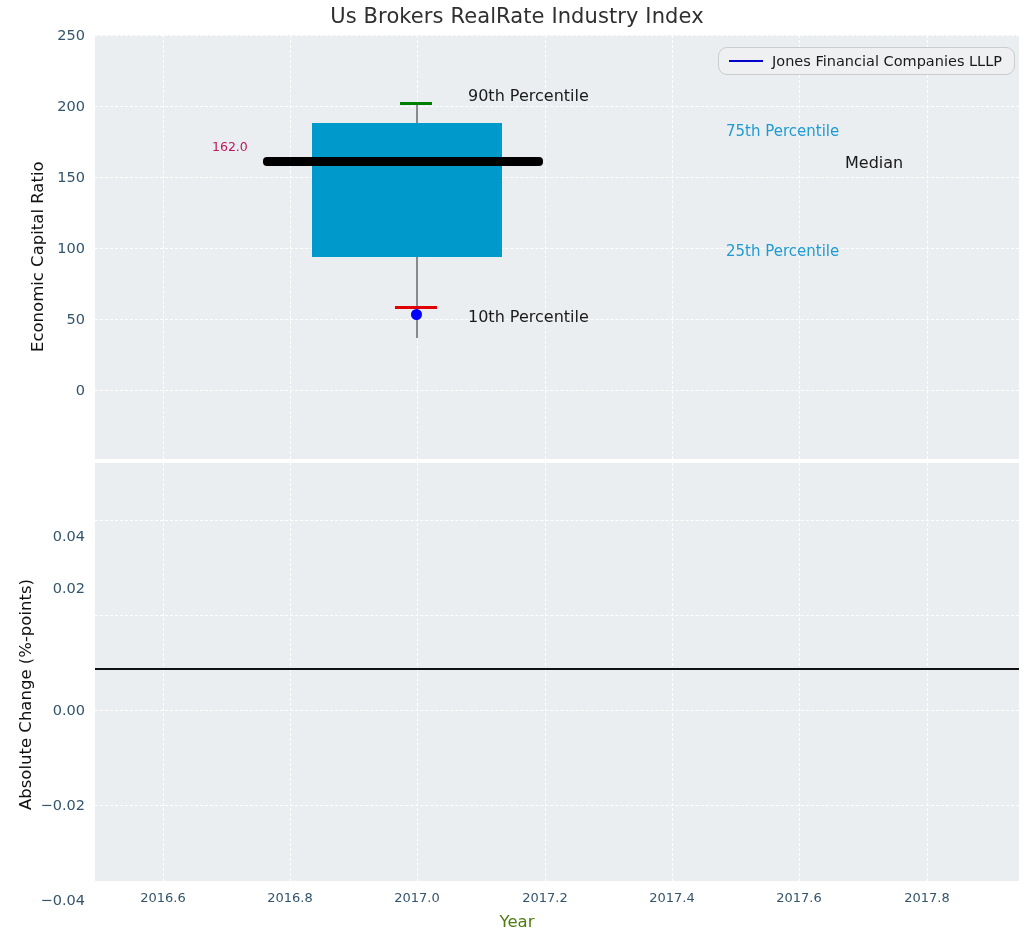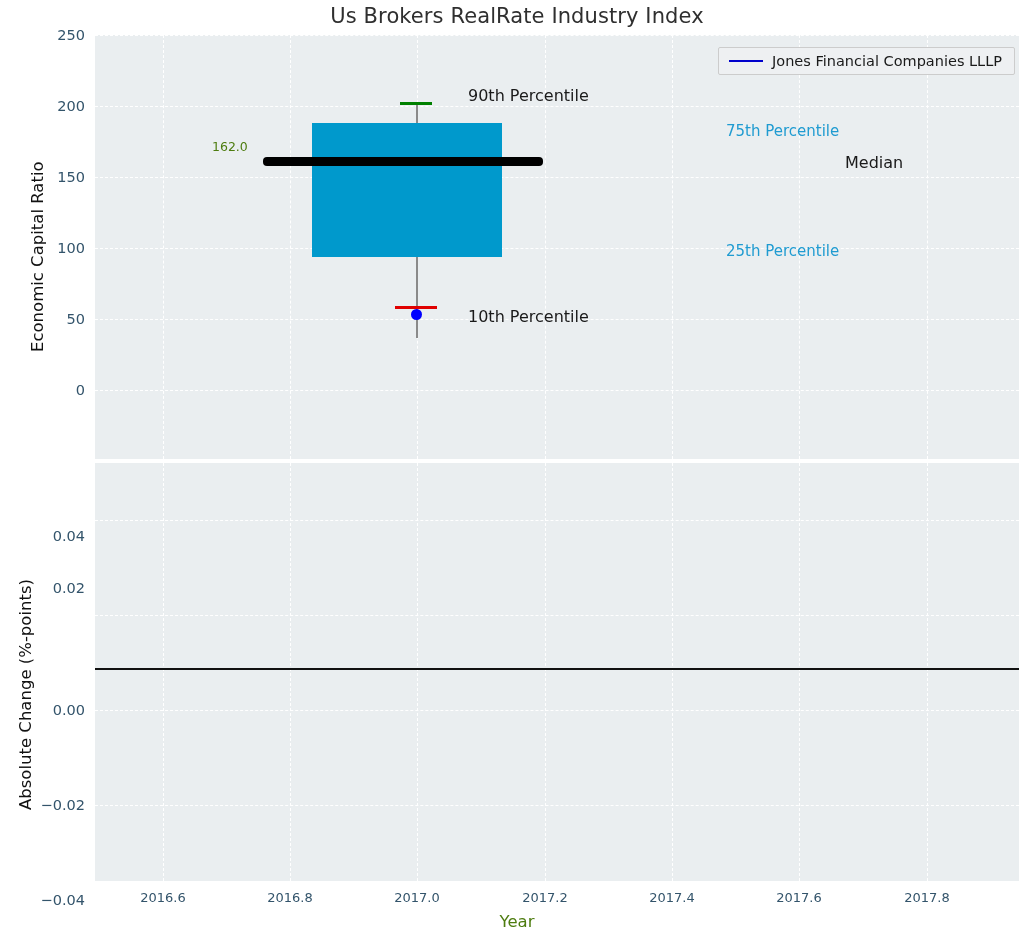--- a/index.html
+++ b/index.html
@@ -172,36 +172,36 @@
   .annot-dark {
     font-size: 16px;
     color: #1a1a1a;
   }
   .annot-cyan {
     font-size: 15px;
     color: #1f9bd1;
   }
   .annot-value {
     font-size: 12.5px;
-    color: #4d7c0f;
+    color: #be185d;
   }
 
   
   .legend {
     position: absolute;
     left: 718px;
     top: 47px;
     height: 28px;
     display: flex;
     align-items: center;
     gap: 9px;
     padding: 0 12px 0 10px;
     background: #eef0f2;
     border: 1px solid #cccccc;
-    border-radius: 2px;
+    border-radius: 9px;
     box-sizing: border-box;
   }
   .legend-swatch {
     display: inline-block;
     width: 34px;
     height: 0;
     border-top: 2.4px solid #0000cc;
   }
   .legend-text {
     font-size: 14.5px;

